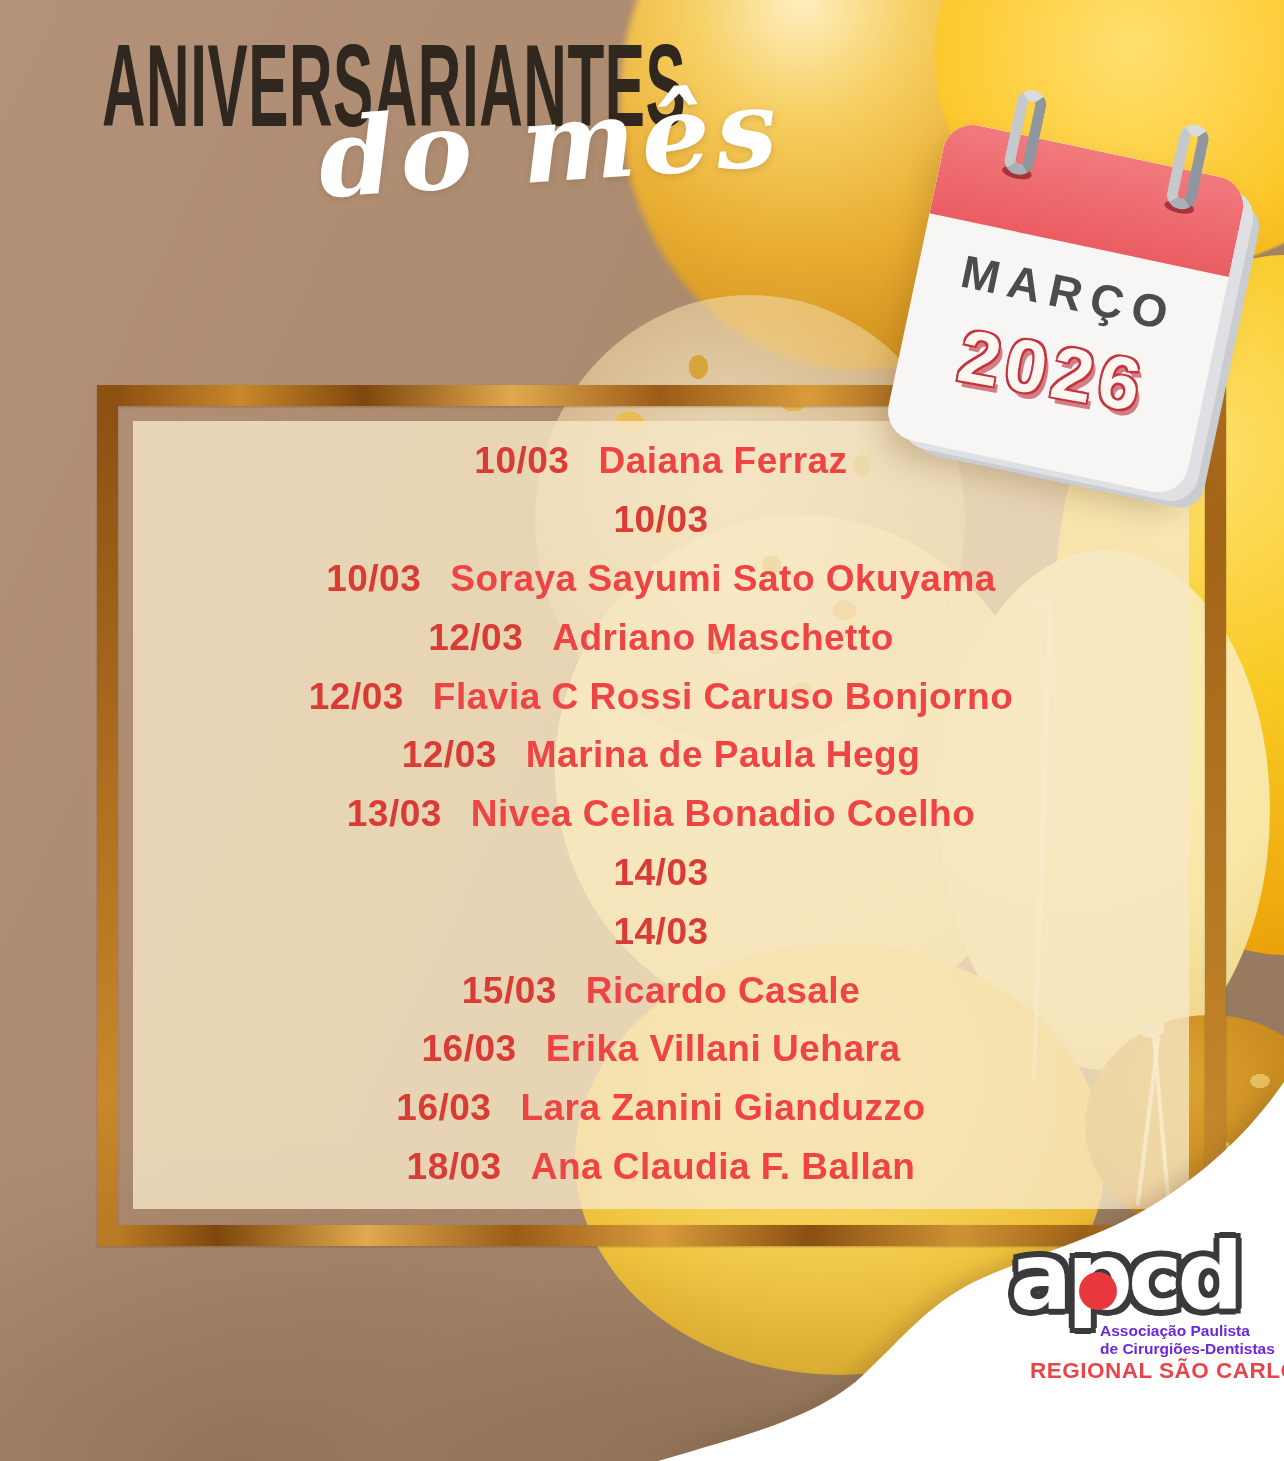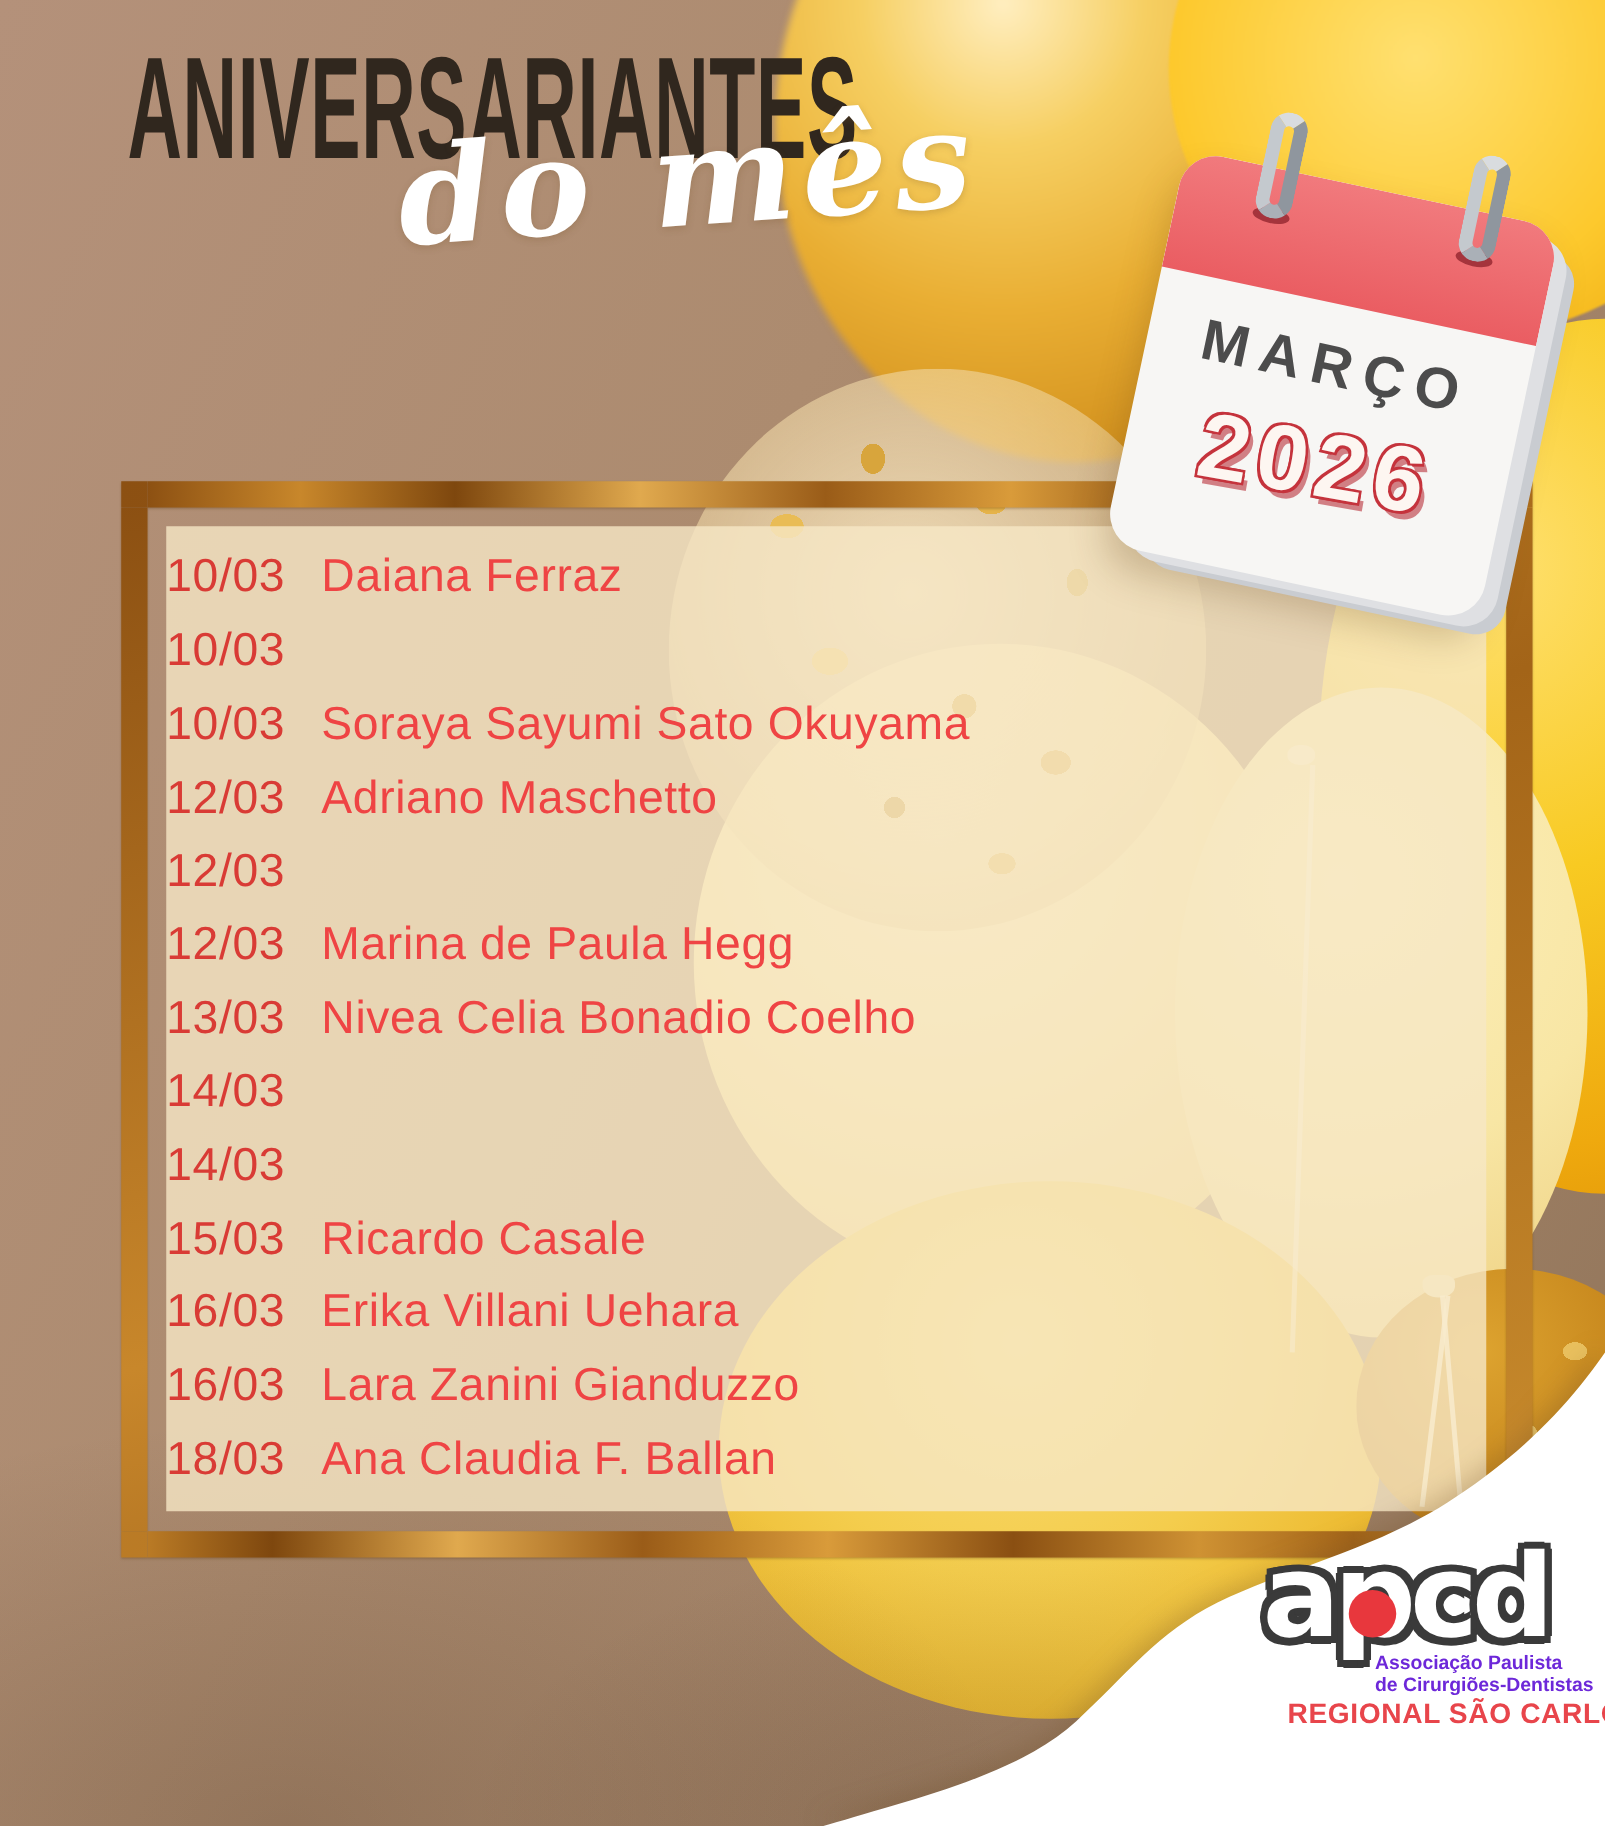--- a/index.html
+++ b/index.html
@@ -83,22 +83,22 @@
   .slot{position:absolute;width:30px;height:12px;border-radius:50%;background:#a5343c;top:32px;}
   .slot.r1{left:62px;}
   .slot.r2{left:228px;}
   .cal-month{position:absolute;left:0;right:0;top:118px;text-align:center;margin:0;
     font-size:46px;font-weight:700;color:#4c4c4c;letter-spacing:9px;}
   .cal-year{position:absolute;left:0;right:0;top:182px;text-align:center;margin:0;
     font-size:74px;font-weight:700;color:#fdf6f1;letter-spacing:6px;transform:rotate(-2deg);
     text-shadow:-2px -2px 0 #c5333c,2px -2px 0 #c5333c,-2px 2px 0 #c5333c,2px 2px 0 #c5333c,5px 6px 0 rgba(178,30,40,.55);}
   
   .list{position:absolute;left:133px;top:432px;width:1056px;}
-  .row{display:flex;align-items:baseline;gap:29px;
-    height:58.8px;font-size:37px;font-weight:400;letter-spacing:.5px;align-items:center;}
+  .row{display:flex;justify-content:center;align-items:baseline;gap:29px;
+    height:58.8px;font-size:37px;font-weight:700;letter-spacing:.5px;align-items:center;}
   .row .date{color:#d93b35;}
   .row .name{color:#ef4444;}
   
   .blob{position:absolute;left:0;top:0;width:1284px;height:1461px;pointer-events:none;
     filter:drop-shadow(-5px -4px 10px rgba(110,80,40,.28));}
   .logo{position:absolute;inset:0;}
   .apcd-word{position:absolute;left:1010px;top:1232px;margin:0;
     font-family:"DejaVu Sans",sans-serif;font-size:92px;font-weight:700;letter-spacing:-5px;color:#ffffff;line-height:1;
     text-shadow:-5px -5px 0 #3a3a3a,5px -5px 0 #3a3a3a,-5px 5px 0 #3a3a3a,5px 5px 0 #3a3a3a,-6px 0 0 #3a3a3a,6px 0 0 #3a3a3a,0 -6px 0 #3a3a3a,0 6px 0 #3a3a3a;}
   .apcd-dot{position:absolute;left:1079px;top:1272px;width:38px;height:38px;border-radius:50%;background:#e8373d;}
@@ -137,20 +137,21 @@
   <div class="row">
       <span class="date">10/03</span>
       <span class="name">Soraya Sayumi Sato Okuyama</span>
     </div>
   <div class="row">
       <span class="date">12/03</span>
       <span class="name">Adriano Maschetto</span>
     </div>
   <div class="row">
       <span class="date">12/03</span>
+      <span class="name">Flavia C Rossi Caruso Bonjorno</span>
     </div>
   <div class="row">
       <span class="date">12/03</span>
       <span class="name">Marina de Paula Hegg</span>
     </div>
   <div class="row">
       <span class="date">13/03</span>
       <span class="name">Nivea Celia Bonadio Coelho</span>
     </div>
   <div class="row">

